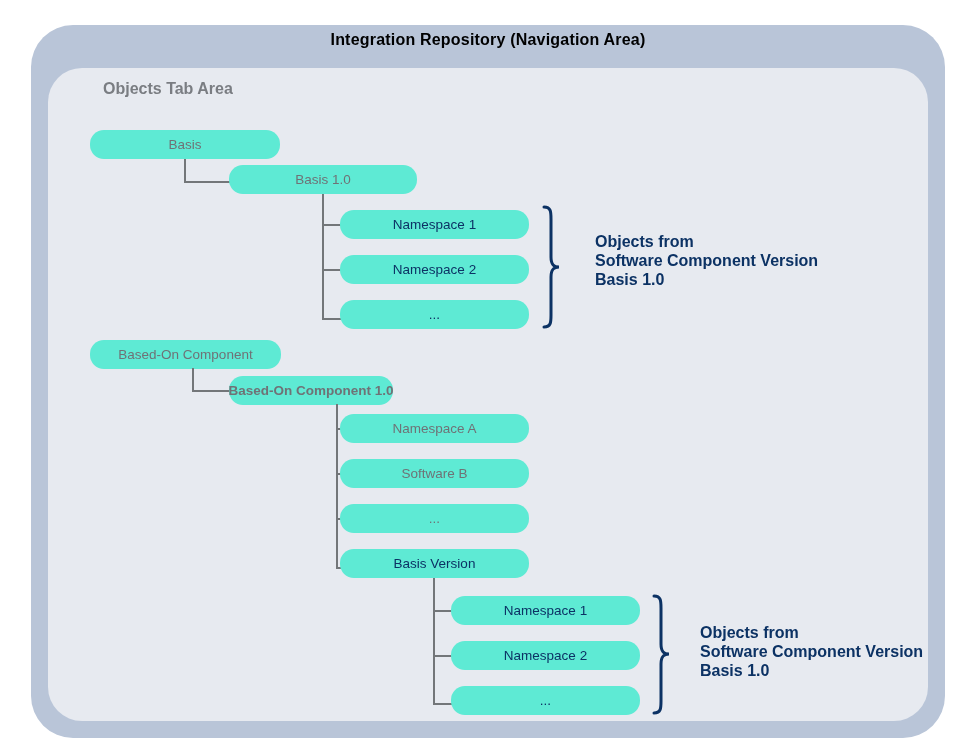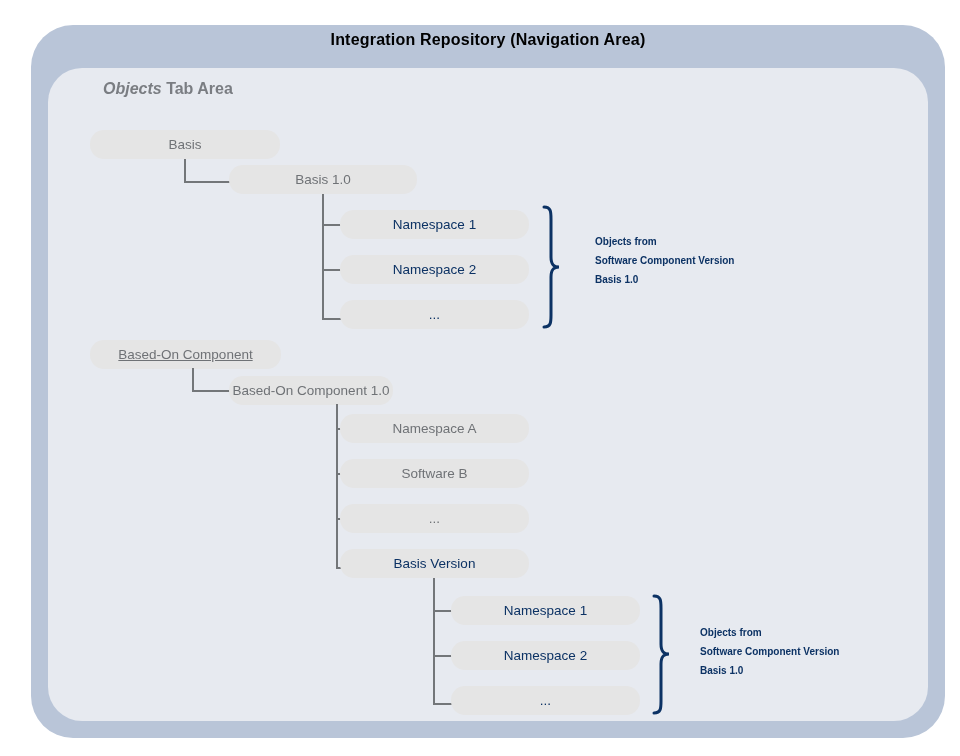--- a/index.html
+++ b/index.html
@@ -56,28 +56,27 @@
   #tab-page-label {
     position: absolute;
     left: 103px;
     top: 80px;
     font-size: 16px;
     font-weight: bold;
     color: #7a7d82;
     white-space: nowrap;
   }
   #tab-page-label .em {
-    font-style: italic;
   }
 
   
   .node {
     position: absolute;
     height: 29px;
-    background: #e5e5e5;
+    background: #5eead4;
     border-radius: 14px;
     display: flex;
     align-items: center;
     justify-content: center;
     font-size: 13.5px;
     color: #6f7276;
     box-sizing: border-box;
     white-space: nowrap;
   }
   .node.highlight {
@@ -94,21 +93,21 @@
   .conn.h { height: 2px; }
 
   
   .brace {
     position: absolute;
   }
 
   
   .annotation {
     position: absolute;
-    font-size: 10px;
+    font-size: 16px;
     font-weight: bold;
     color: #0c3264;
     line-height: 19px;
     white-space: nowrap;
   }
 </style>
 </head>
 <body>
 
 <div id="outer-frame"></div>
@@ -150,28 +149,28 @@
 <svg class="brace" style="left:538px; top:203px;" width="28" height="128">
   <path d="M 6 4 C 13 4, 13 9, 13 16 L 13 54 C 13 62, 16 64, 21 64 C 16 64, 13 66, 13 74 L 13 112 C 13 119, 13 124, 6 124" fill="none" stroke="#0c3264" stroke-width="3" stroke-linecap="round"></path>
 </svg>
 
 <div class="annotation" style="left:595px; top:232px;">
   <div>Objects from</div>
   <div>Software Component Version</div>
   <div>Basis 1.0</div>
 </div>
 
-<div class="node" style="left:90px; top:340px; width:191px;text-decoration:underline;">
+<div class="node" style="left:90px; top:340px; width:191px;">
   <span>Based-On Component</span>
 </div>
 
 <div class="conn v" style="left:192px; top:368px; height:24px;"></div>
 <div class="conn h" style="left:192px; top:390px; width:40px;"></div>
 
-<div class="node" style="left:229px; top:376px; width:164px;">
+<div class="node" style="left:229px; top:376px; width:164px;font-weight:bold;">
   <span>Based-On Component 1.0</span>
 </div>
 
 <div class="conn v" style="left:336px; top:404px; height:165px;"></div>
 <div class="conn h" style="left:336px; top:428px; width:16px;"></div>
 <div class="conn h" style="left:336px; top:473px; width:16px;"></div>
 <div class="conn h" style="left:336px; top:518px; width:16px;"></div>
 <div class="conn h" style="left:336px; top:567px; width:16px;"></div>
 
 <div class="node" style="left:340px; top:414px; width:189px;">

